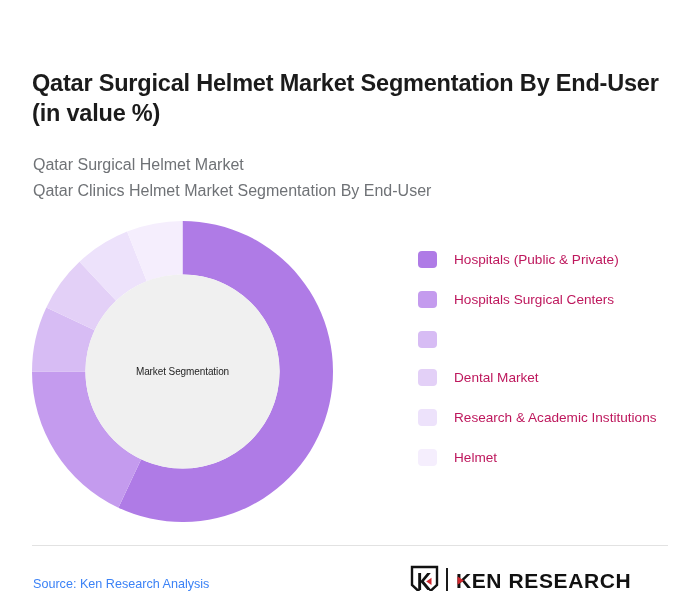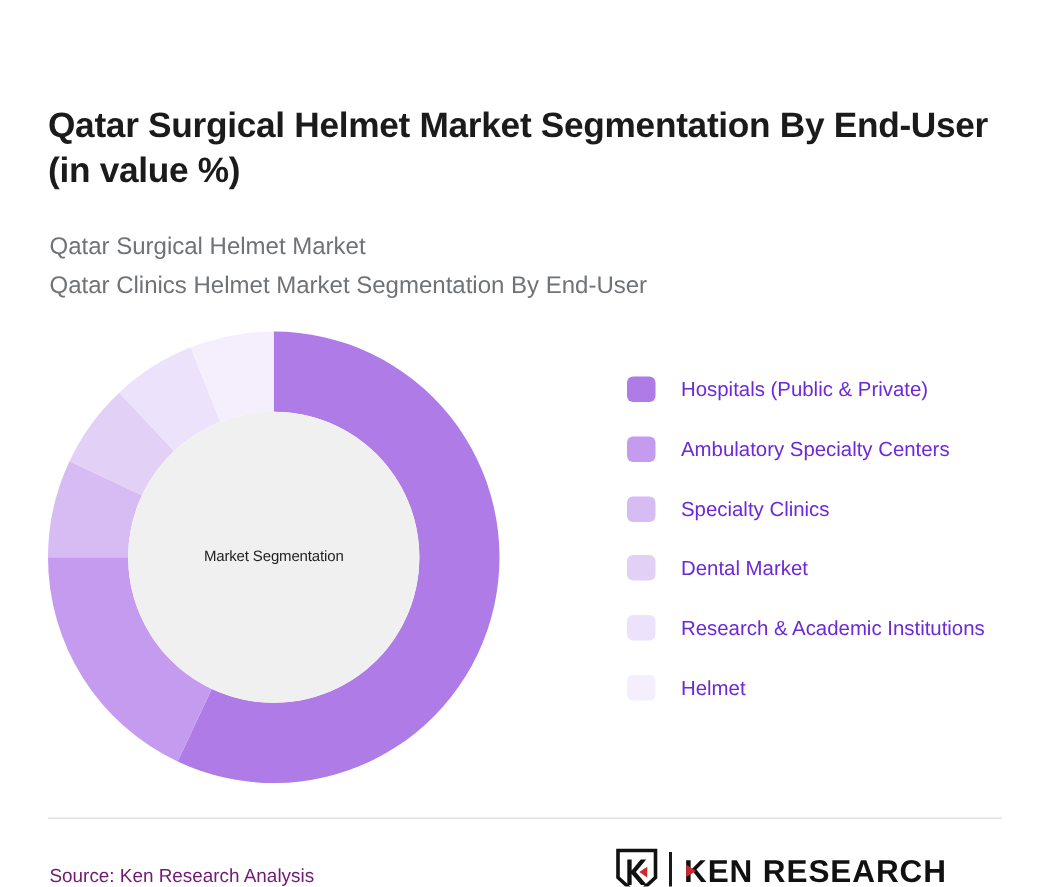--- a/index.html
+++ b/index.html
@@ -95,38 +95,38 @@
   .legend-swatch {
     width: 19px;
     height: 17px;
     border-radius: 4px;
     flex: 0 0 auto;
     margin-top: 1px;
   }
   .legend-label {
     margin-left: 17px;
     font-size: 13.6px;
-    color: #6d28d9;
+    color: #be185d;
     line-height: 1.42;
     max-width: 218px;
   }
   .footer-rule {
     position: absolute;
     left: 32px;
     top: 505px;
     width: 636px;
     height: 1px;
     background: #e2e2e2;
   }
   .source-text {
     position: absolute;
     left: 33px;
     top: 537px;
     font-size: 12.6px;
-    color: #701a75;
+    color: #3b82f6;
     text-align: center;
   }
   .brand {
     position: absolute;
     right: 31px;
     top: 524px;
     display: flex;
     align-items: center;
     height: 34px;
   }
@@ -178,25 +178,24 @@
       </div>
     </div>
 
     <div class="legend" id="legend">
         <div class="legend-item">
           <div class="legend-swatch" style="background: rgb(175, 123, 230);"></div>
           <div class="legend-label">Hospitals (Public &amp; Private)</div>
         </div>
         <div class="legend-item">
           <div class="legend-swatch" style="background: rgb(196, 155, 238);"></div>
-          <div class="legend-label">Ambulatory Specialty Centers</div>
+          <div class="legend-label">Hospitals Surgical Centers</div>
         </div>
         <div class="legend-item">
           <div class="legend-swatch" style="background: rgb(215, 188, 244);"></div>
-          <div class="legend-label">Specialty Clinics</div>
         </div>
         <div class="legend-item">
           <div class="legend-swatch" style="background: rgb(227, 208, 247);"></div>
           <div class="legend-label">Dental Market</div>
         </div>
         <div class="legend-item">
           <div class="legend-swatch" style="background: rgb(237, 226, 251);"></div>
           <div class="legend-label">Research &amp; Academic Institutions</div>
         </div>
         <div class="legend-item">

